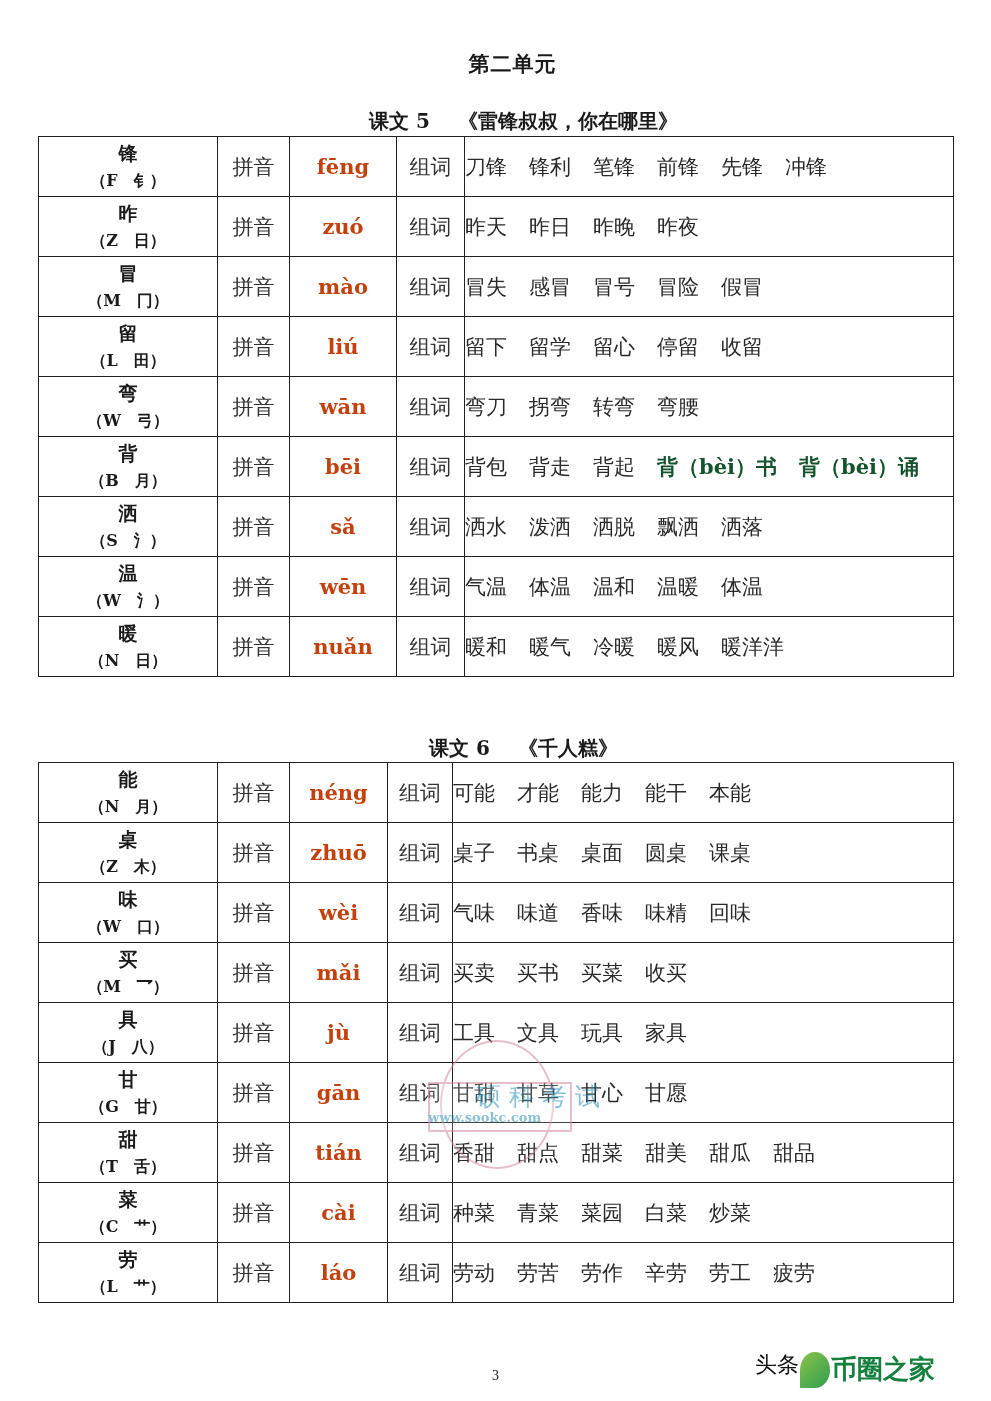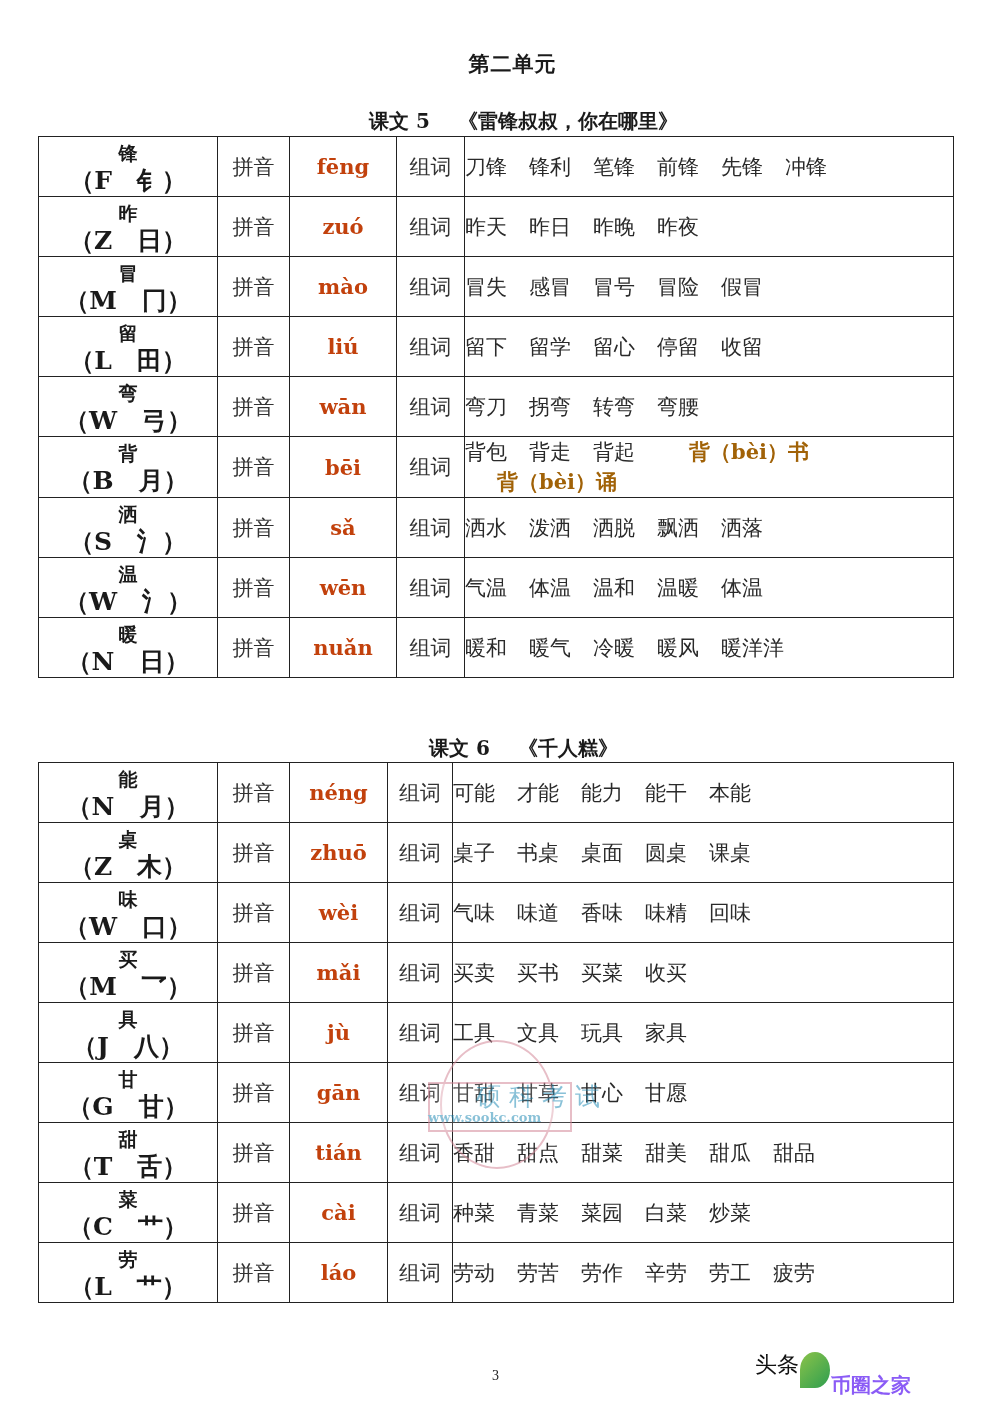--- a/index.html
+++ b/index.html
@@ -8,46 +8,46 @@
   .unit-title { position: absolute; left: 17px; width: 991px; top: 50px; text-align: center;
                 font-size: 21px; font-weight: bold; letter-spacing: 1px; }
   .lesson-title { position: absolute; left: 0; width: 991px; text-align: center;
                   font-size: 20px; font-weight: bold; margin-left: 28px; }
   .lesson-title .num { margin-right: 28px; }
   table.vocab { position: absolute; left: 38px; width: 916px; border-collapse: collapse;
                 table-layout: fixed; }
   table.vocab td { border: 1.5px solid #222; height: 59px; padding: 0; vertical-align: middle; }
   td.char-cell { text-align: center; font-weight: bold; font-size: 19px; line-height: 28px; }
   td.char-cell .char { display: block; }
-  td.char-cell .hint { display: block; font-size: 25px; }
+  td.char-cell .hint { display: block; font-size: 16px; }
   td.label-cell { text-align: center; font-size: 21px; color: #333; }
   td.pinyin-cell { text-align: center; font-size: 21px; font-weight: bold; color: #c2410c;
                    font-family: "DejaVu Serif", "Liberation Serif", serif; }
   td.words-cell { font-size: 21px; color: #2a2a2a; padding-left: 20px; line-height: 30px; }
   td.words-cell .w { display: inline-block; margin-right: 22px; }
-  td.words-cell .w.red { color: #a16207; font-weight: bold; margin-left: 32px; }
+  td.words-cell .w.red { color: #14532d; font-weight: bold; }
   .page-number { position: absolute; top: 1368px; left: 0; width: 991px; text-align: center;
                  font-size: 14px; font-family: "Liberation Serif", serif; }
   .stamp { position: absolute; left: 410px; top: 1040px; width: 170px; height: 125px;
            pointer-events: none; opacity: 0.55; }
   .stamp .ring { position: absolute; left: 30px; top: 0; width: 110px; height: 125px;
                  border: 2px solid #d48a9a; border-radius: 50%; }
   .stamp .box { position: absolute; left: 18px; top: 42px; width: 140px; height: 46px;
                 border: 2px solid #d48a9a; background: rgba(255,255,255,0.3); }
   .stamp .cn { position: absolute; left: 18px; top: 40px; width: 140px; text-align: center;
                color: #2a8fb8; font-weight: normal; font-size: 25px; letter-spacing: 8px; margin-left: 44px; }
   .stamp .url { position: absolute; left: 18px; top: 70px; width: 140px; 
                 color: #2a8fb8; font-weight: bold; font-size: 13px; }
   .brand { position: absolute; left: 755px; top: 1348px; width: 200px; height: 46px; }
   .brand .src { position: absolute; left: 0; top: 2px; font-size: 22px; color: #111;
                 font-family: "DejaVu Sans", sans-serif; }
   .brand .logo-leaf { position: absolute; left: 45px; top: 4px; width: 30px; height: 36px;
                       background: linear-gradient(135deg, #8bc34a, #2e9e4f); border-radius: 50% 50% 50% 0; }
-  .brand .name { position: absolute; left: 76px; top: 4px; font-size: 20px; font-weight: bold; color: #8b5cf6;
-                 font-family: "DejaVu Sans", sans-serif; margin-top: 20px; }
+  .brand .name { position: absolute; left: 76px; top: 4px; font-size: 26px; font-weight: bold; color: #15803d;
+                 font-family: "DejaVu Sans", sans-serif; }
   .brand .site { position: absolute; left: 100px; top: 33px; font-size: 11px; color: #e06a1a;
                  font-family: Liberation Mono, monospace; margin-top: 44px; }
 </style>
 </head>
 <body>
 
 <div class="unit-title">第二单元</div>
 
 <div class="lesson-title" style="top:108px;">
   <span class="num">课文 5</span><span>《雷锋叔叔，你在哪里》</span>

